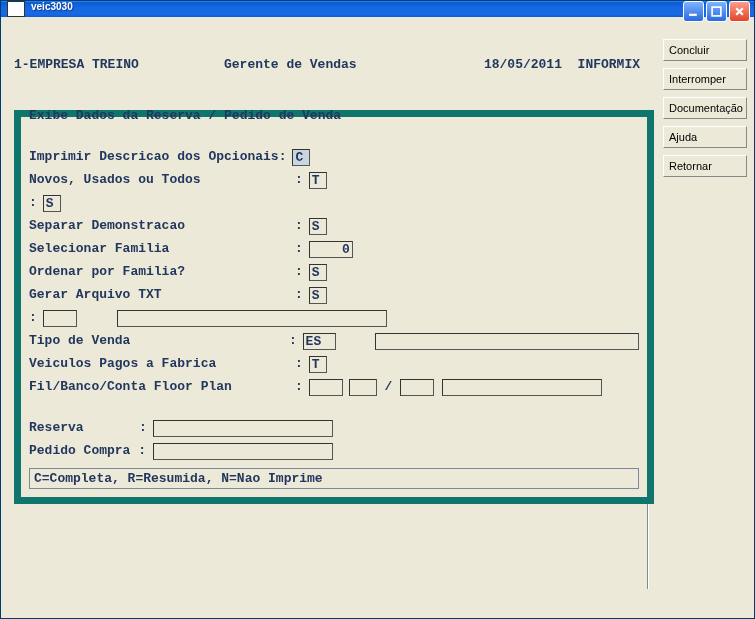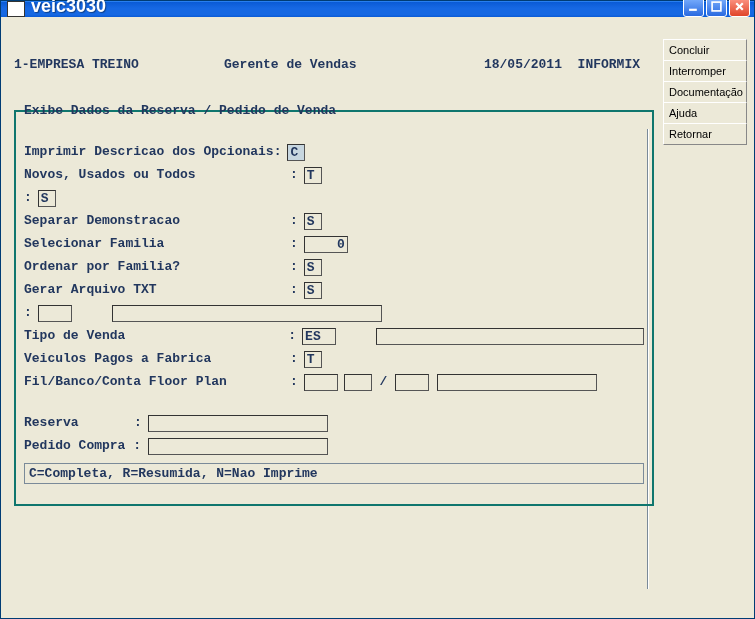--- a/index.html
+++ b/index.html
@@ -1,35 +1,35 @@
 <!DOCTYPE html>
 <html><head>
 <meta charset="utf-8">
 <style>
   html,body{margin:0;padding:0;font-family:"Courier New",monospace;font-size:13px;background:#ece9d8;}
   .window{width:755px;height:619px;background:#ece9d8;border:1px solid #003c74;box-sizing:border-box;position:relative;}
-  .titlebar{height:16px;background:linear-gradient(to bottom,#3a95ff 0%,#0a5bd6 8%,#1668e3 45%,#1668e3 85%,#0a5bd6 100%);display:flex;align-items:flex-end;color:#fff;font-family:Tahoma,sans-serif;font-size:18px;font-weight:bold;padding-left:2px;}
+  .titlebar{height:16px;background:linear-gradient(to bottom,#3a95ff 0%,#0a5bd6 8%,#1668e3 45%,#1668e3 85%,#0a5bd6 100%);display:flex;align-items:flex-start;color:#fff;font-family:Tahoma,sans-serif;font-size:10px;font-weight:bold;padding-left:2px;}
   .titlebar .app-icon{width:16px;height:14px;margin:0 4px;background:#fff;border:1px solid #333;}
   .titlebar .title{flex:1;padding-left:2px;text-shadow:1px 1px 1px rgba(0,0,0,.4);}
   .win-buttons{display:flex;gap:2px;margin-right:4px;}
   .win-btn{width:21px;height:21px;border:1px solid #fff;border-radius:3px;display:flex;align-items:center;justify-content:center;font-family:Tahoma;font-size:11px;font-weight:bold;color:#fff;box-sizing:border-box;}
   .win-btn.min,.win-btn.max{background:linear-gradient(to bottom,#7fb3ff,#2a6ae0);}
   .win-btn.close{background:linear-gradient(to bottom,#ff9c8c,#e0452a);}
   .win-btn svg{width:11px;height:11px;}
   .client{position:absolute;top:28px;left:3px;right:3px;bottom:3px;background:#ece9d8;}
-  .side-buttons{position:absolute;top:10px;right:4px;width:84px;display:flex;flex-direction:column;}
+  .side-buttons{position:absolute;top:10px;right:4px;width:84px;display:flex;flex-direction:column;gap:8px;}
   .side-btn{height:22px;line-height:20px;background:#ece9d8;border:1px solid #888;border-top-color:#fff;border-left-color:#fff;font-family:Tahoma,sans-serif;font-size:11px;text-align:left;padding:0 5px;box-sizing:border-box;margin-bottom:0;cursor:default;}
   .side-btn+.side-btn{margin-top:-1px;}
   .terminal{position:absolute;top:10px;left:10px;width:640px;color:#22375e;font-weight:bold;}
   .hdr{display:flex;margin-top:18px;align-items:center;}
   .hdr-col1{width:210px;}
   .hdr-col2{width:250px;}
   .hdr-col3{flex:1;text-align:right;padding-right:14px;}
   .red{color:#c00000;}
-  .groupbox{margin-top:38px;border:2px solid #0f766e;position:relative;padding:12px 8px 20px 8px;}
+  .groupbox{margin-top:38px;border:7px solid #0f766e;position:relative;padding:12px 8px 8px 8px;}
   .groupbox .legend{position:absolute;top:-9px;left:4px;padding:0 4px;}
   .row{display:flex;align-items:flex-start;height:23px;}
   .row .lbl{white-space:pre;}
   .inp{display:inline-block;height:17px;background:#ece9d8;border:1px solid #555;border-left-color:#333;border-top-color:#333;box-sizing:border-box;font:inherit;font-weight:bold;color:#22375e;padding:0 2px;line-height:15px;vertical-align:middle;}
   .inp.focus{background:#c7d6df;}
   .w1{width:18px;text-align:left;}
   .w40{width:44px;text-align:right;}
   .w34{width:34px;}
   .w28{width:28px;}
   .w260{width:270px;}

